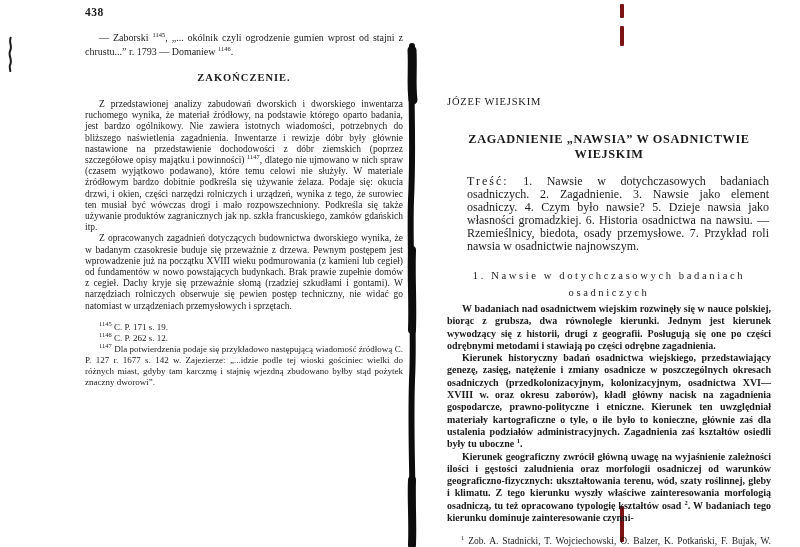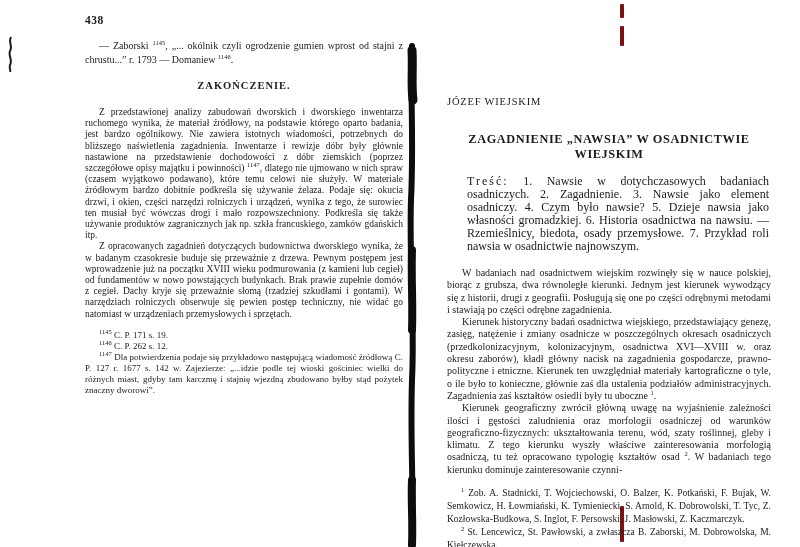--- a/index.html
+++ b/index.html
@@ -2,21 +2,21 @@
 <html><head>
 <meta charset="utf-8">
 <style>
   html,body{margin:0;padding:0;}
   body{
     width:800px;height:547px;position:relative;overflow:hidden;
     background:#ffffff;color:#1b1b1b;
     font-family:"Liberation Serif","DejaVu Serif",serif;
   }
   .page{position:absolute;}
-  #left-page{left:85px;top:14px;width:318px;}
+  #left-page{left:85px;top:6px;width:318px;}
   #right-page{left:447px;top:96px;width:324px;}
 
   .pgnum{font-weight:bold;font-size:11.5px;letter-spacing:.5px;}
 
   .intro{margin-top:13px;font-size:10px;line-height:13.5px;text-align:justify;text-indent:14px;}
   .chapter-heading{margin:14px 0 16px 0;text-align:center;font-weight:bold;font-size:10.5px;letter-spacing:1px;}
 
   .body-l{font-size:9.5px;line-height:11.2px;text-align:justify;}
   .body-l p{margin:0;text-indent:14px;}
 
@@ -24,21 +24,21 @@
   .fn-l .fn{margin:0;text-indent:14px;}
 
   sup{font-size:6.5px;line-height:0;vertical-align:super;letter-spacing:0;}
 
   .author{font-size:10.5px;letter-spacing:.8px;}
   .title{margin-top:25px;text-align:center;font-weight:bold;font-size:12.3px;letter-spacing:.6px;}
   .tresc{margin:13px 2px 0 20px;font-size:12px;line-height:13px;text-align:justify;}
   .tresc-label{letter-spacing:2px;}
   .section-heading{margin-top:14px;text-align:center;font-size:10.6px;letter-spacing:2.6px;line-height:17px;}
 
-  .body-r{margin-top:14px;font-size:10px;line-height:12.3px;text-align:justify;}
+  .body-r{margin-top:2px;font-size:10px;line-height:12.3px;text-align:justify;font-weight:bold;}
   .body-r p{margin:0;text-indent:15px;}
 
   .fn-r{margin-top:11px;font-size:9.5px;line-height:12.9px;text-align:justify;}
   .fn-r .fn{margin:0;text-indent:14px;}
 
   .binding{position:absolute;left:403px;top:0;width:18px;height:547px;}
   .edge-squiggle{position:absolute;left:5px;top:36px;width:12px;height:36px;}
 
   .red-mark{position:absolute;width:4px;border-radius:1px;}
 </style>
@@ -81,20 +81,24 @@
   <div class="red-mark" style="left:620px;top:26px;height:20px;background:#7c1214;"></div>
   <div class="red-mark" style="left:620px;top:506px;height:36px;background:#7c1214;"></div>
 
   <div class="page" id="right-page">
     <div class="author">JÓZEF WIEJSKIM</div>
 
     <div class="title">ZAGADNIENIE „NAWSIA” W OSADNICTWIE WIEJSKIM</div>
 
     <div class="tresc"><span class="tresc-label">Treść:</span><span> 1. Nawsie w dotychczasowych badaniach osadniczych. 2. Zagadnienie. 3. Nawsie jako element osadniczy. 4. Czym było nawsie? 5. Dzieje nawsia jako własności gromadzkiej. 6. Historia osadnictwa na nawsiu. — Rzemieślnicy, biedota, osady przemysłowe. 7. Przykład roli nawsia w osadnictwie najnowszym.</span></div>
 
+    <div class="section-heading">
+      <div>1. Nawsie w dotychczasowych badaniach</div>
+      <div>osadniczych</div>
+    </div>
 
     <div class="body-r">
       <p>W badaniach nad osadnictwem wiejskim rozwinęły się w nauce polskiej, biorąc z grubsza, dwa równoległe kierunki. Jednym jest kierunek wywodzący się z historii, drugi z geografii. Posługują się one po części odrębnymi metodami i stawiają po części odrębne zagadnienia.</p>
       <p><span>Kierunek historyczny badań osadnictwa wiejskiego, przedstawiający genezę, zasięg, natężenie i zmiany osadnicze w poszczególnych okresach osadniczych (przedkolonizacyjnym, kolonizacyjnym, osadnictwa XVI—XVIII w. oraz okresu zaborów), kładł główny nacisk na zagadnienia gospodarcze, prawno-polityczne i etniczne. Kierunek ten uwzględniał materiały kartograficzne o tyle, o ile było to konieczne, głównie zaś dla ustalenia podziałów administracyjnych. Zagadnienia zaś kształtów osiedli były tu uboczne </span><sup>1</sup><span>.</span></p>
       <p><span>Kierunek geograficzny zwrócił główną uwagę na wyjaśnienie zależności ilości i gęstości zaludnienia oraz morfologii osadniczej od warunków geograficzno-fizycznych: ukształtowania terenu, wód, szaty roślinnej, gleby i klimatu. Z tego kierunku wyszły właściwe zainteresowania morfologią osadniczą, tu też opracowano typologię kształtów osad </span><sup>2</sup><span>. W badaniach tego kierunku dominuje zainteresowanie czynni-</span></p>
     </div>
 
     <div class="fn-r">
       <p class="fn"><sup>1</sup><span> Zob. A. Stadnicki, T. Wojciechowski, O. Balzer, K. Potkański, F. Bujak, W. Semkowicz, H. Łowmiański, K. Tymieniecki, S. Arnold, K. Dobrowolski, T. Tyc, Z. Kozłowska-Budkowa, S. Inglot, F. Persowski, J. Masłowski, Z. Kaczmarczyk.</span></p>
       <p class="fn"><sup>2</sup><span> St. Lencewicz, St. Pawłowski, a zwłaszcza B. Zaborski, M. Dobrowolska, M. Kiełczewska.</span></p>

